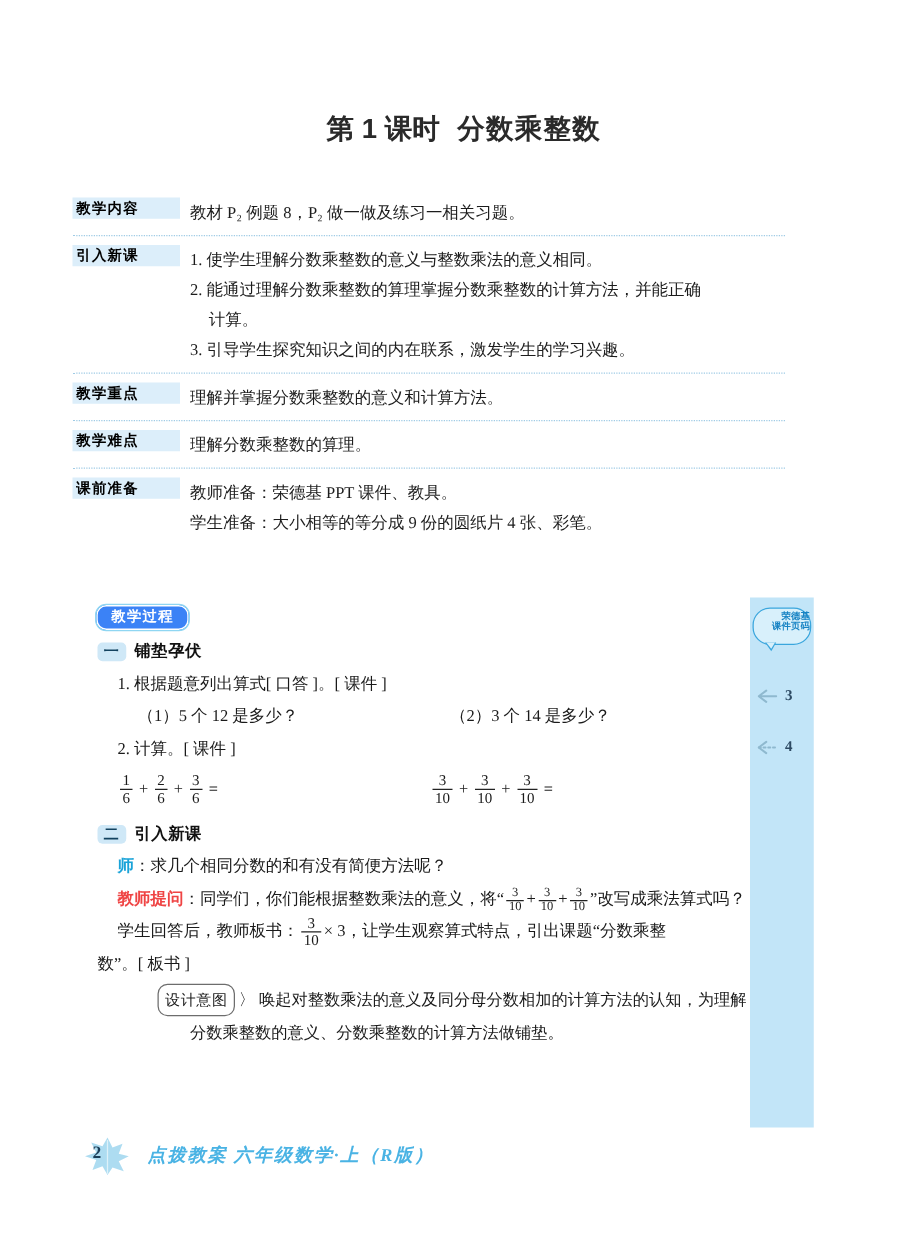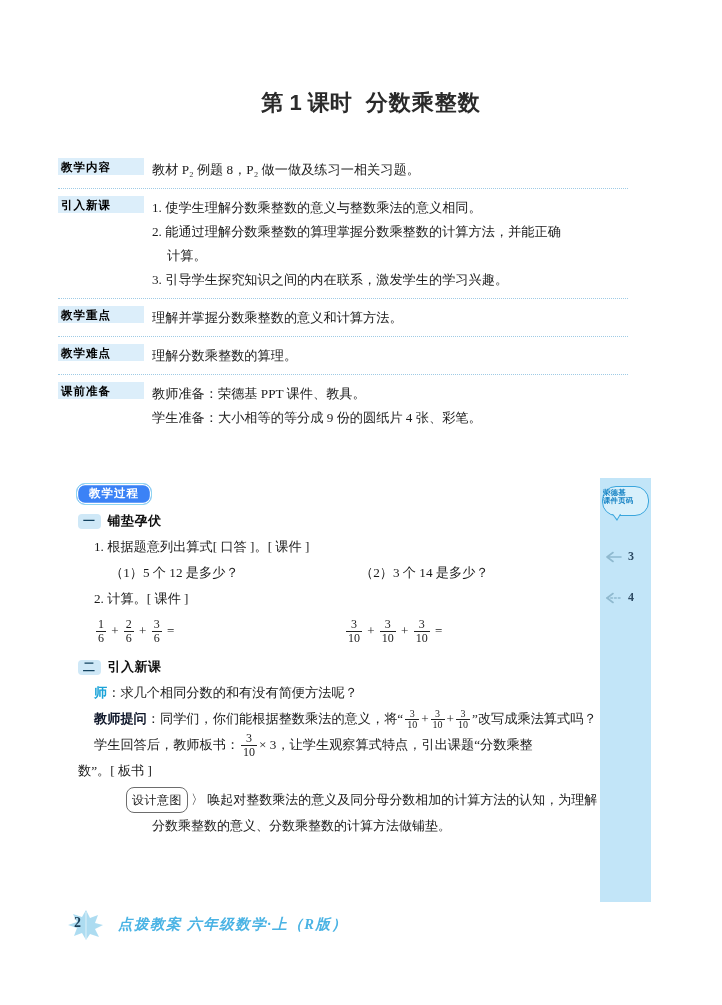--- a/index.html
+++ b/index.html
@@ -27,21 +27,21 @@
   }
   .side-badge {
     position: absolute;
     left: 602px;
     top: 486px;
     width: 47px;
     height: 30px;
     border: 1.4px solid #3aa6dd;
     border-radius: 14px;
     background: #d8f0fb;
-    text-align: left;
+    text-align: right;
     line-height: 1.05;
     padding-top: 2px;
     box-sizing: border-box;
   }
   .side-badge span {
     display: block;
     font-family: "Liberation Sans", sans-serif;
     font-size: 7.4px;
     font-weight: bold;
     color: #1783c4;
@@ -189,21 +189,21 @@
     line-height: 26px;
     padding-left: 16px;
     margin-top: 4px;
   }
   .sec-body p { margin: 0; }
   .sub-indent { padding-left: 16px; }
   .two-col { display: flex; }
   .two-col > div:first-child { width: 250px; }
 
   .speaker { color: #1aa3d8; font-weight: bold; }
-  .prompt-label { color: #0f172a; font-weight: bold; }
+  .prompt-label { color: #ef4444; font-weight: bold; }
 
   
   .frac {
     display: inline-block;
     vertical-align: -0.55em;
     text-align: center;
     line-height: 1.05;
     margin: 0 2px;
     font-size: 12px;
   }

